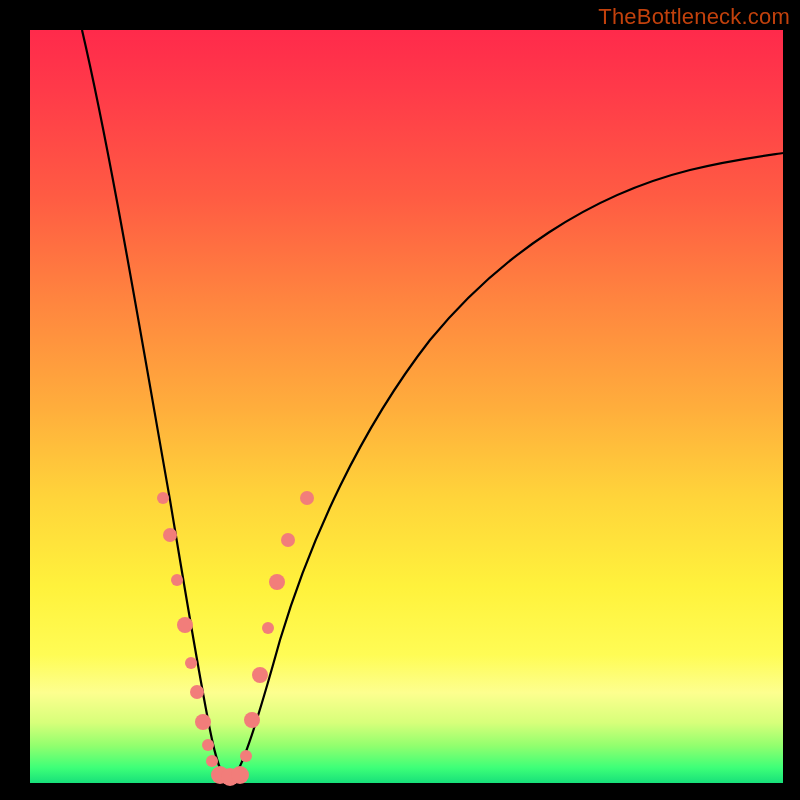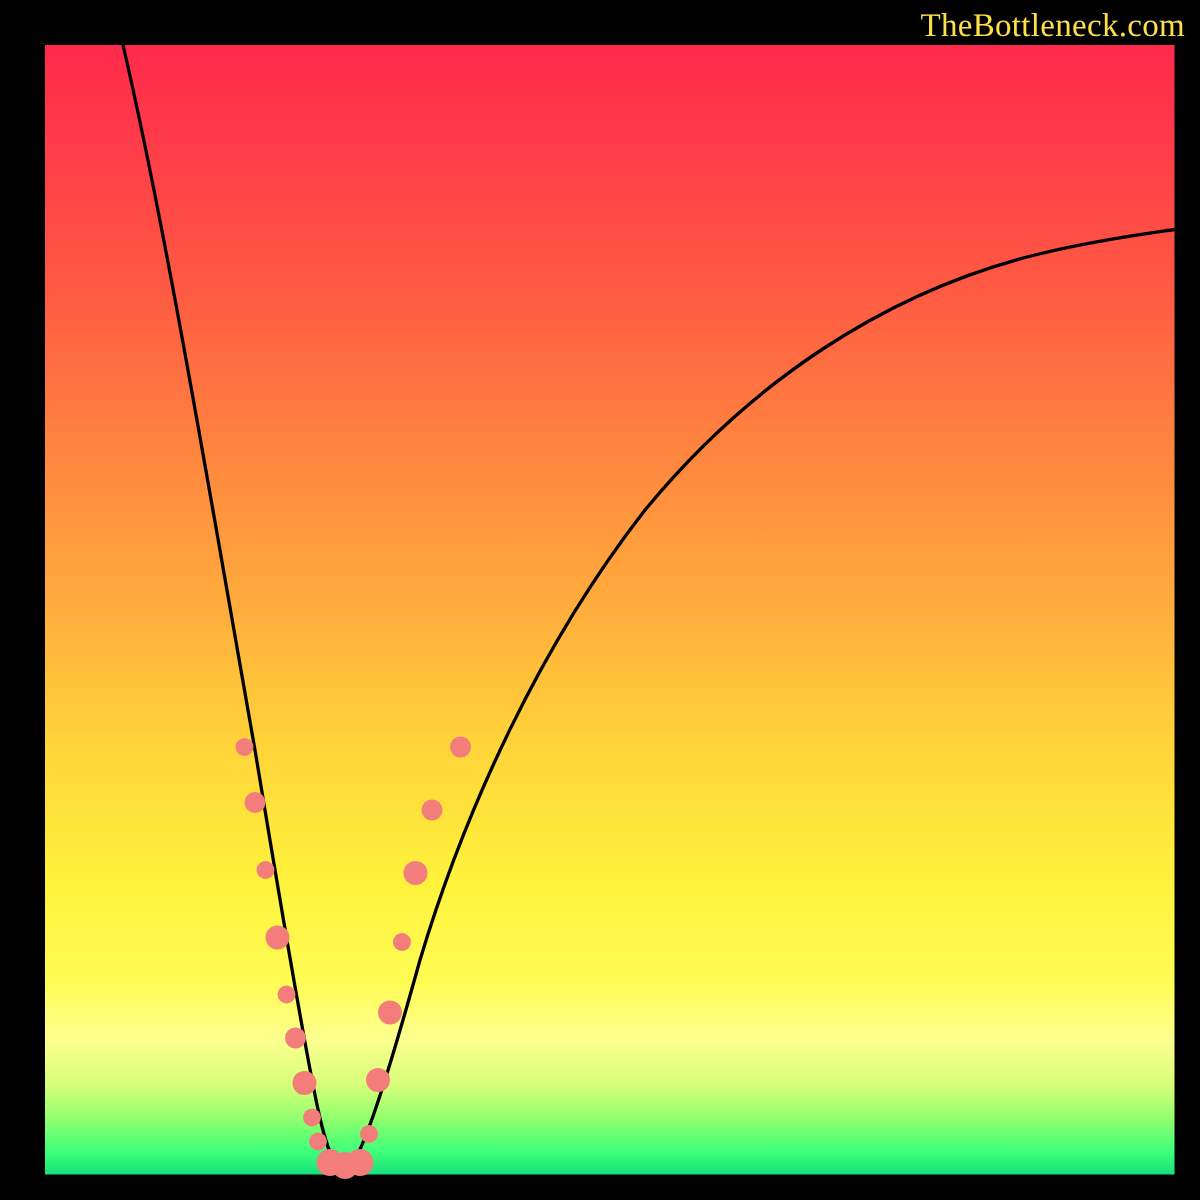--- a/index.html
+++ b/index.html
@@ -46,26 +46,25 @@
     left: 0;
     top: 0;
     width: 753px;
     height: 753px;
     overflow: visible;
   }
   .watermark {
     position: absolute;
     top: 4px;
     right: 10px;
-    color: #fde047;
+    color: #c2410c;
     font-size: 22px;
     font-weight: 500;
     letter-spacing: 0.2px;
     user-select: none;
-    font-family: Liberation Serif, serif;
   }
 </style>
 </head>
 <body>
 
 <div class="frame">
 
   <div class="plot-area">
 
     <svg class="curves" viewBox="0 0 753 753" preserveAspectRatio="none">

